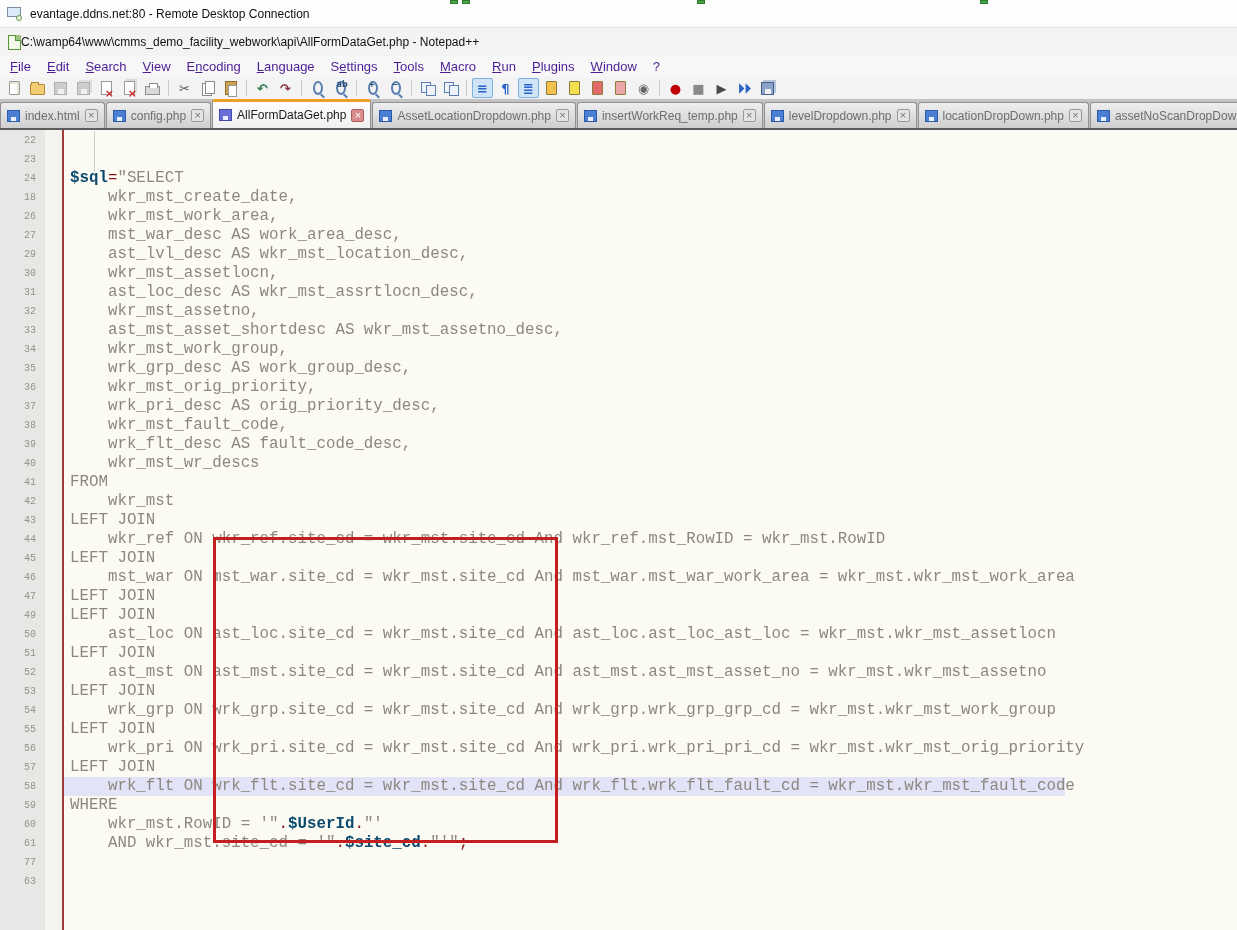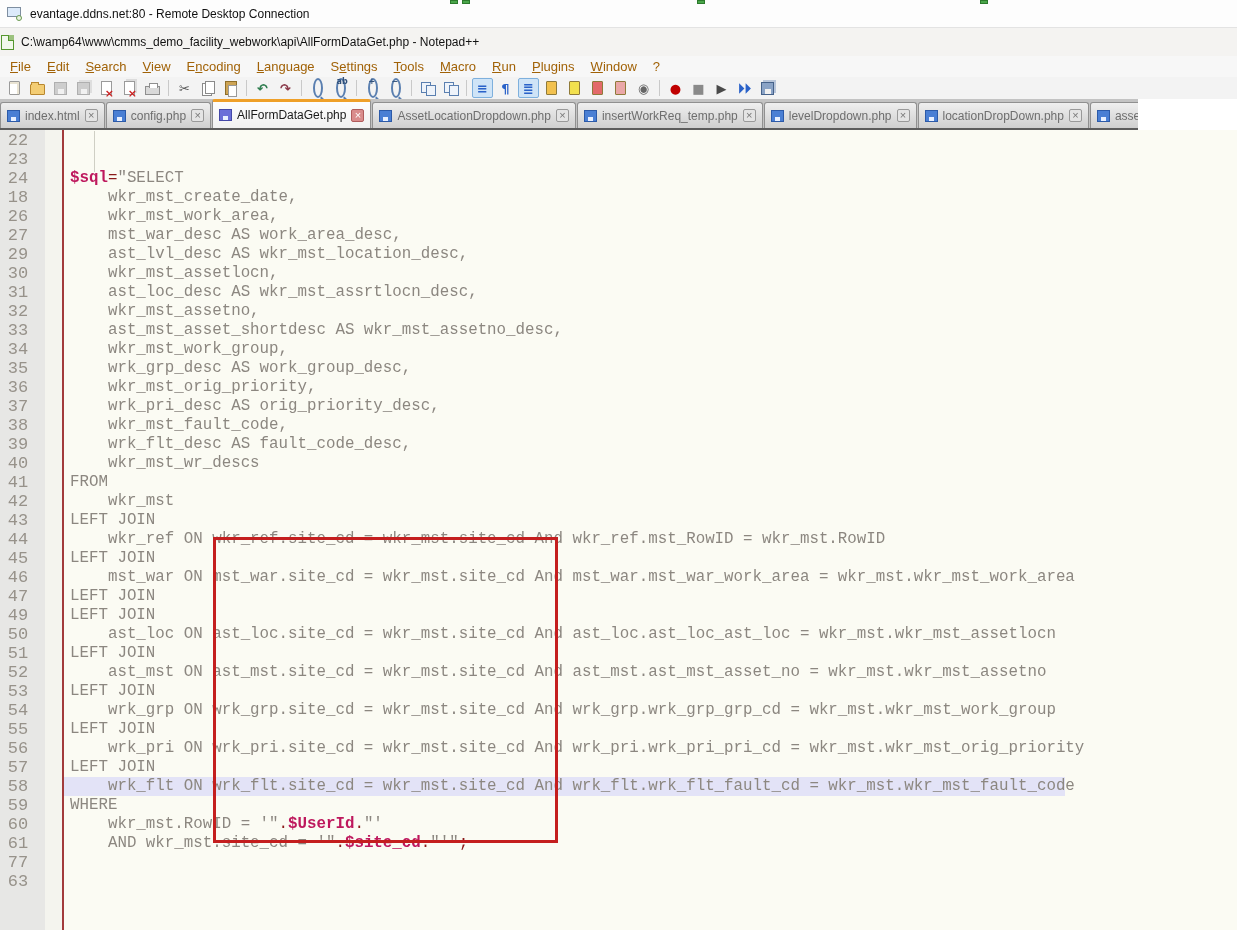--- a/index.html
+++ b/index.html
@@ -13,30 +13,30 @@
   .rdp-bar .title { font-size:12px; color:#111; }
   .rdp-ic { width:16px; height:14px; position:relative; }
   .rdp-ic .scr { position:absolute; left:0; top:0; width:14px; height:10px;
                  background:#dceafa; border:1px solid #7e8ea0; }
   .rdp-ic .dot { position:absolute; left:9px; top:8px; width:6px; height:6px;
                  background:#e8f2e0; border:1px solid #6a9a50; border-radius:50%; }
   .pin-mark { position:absolute; top:0; height:4px; width:8px; background:#4aa64a; border:1px solid #2c7a2c; }
 
   
   .npp-bar { position:absolute; left:0; top:28px; width:1237px; height:28px;
-             background:#f4f3f1; display:flex; align-items:center; padding-left:1px; gap:7px; }
+             background:#f4f3f1; display:flex; align-items:center; padding-left:8px; gap:0; }
   .npp-bar .title { font-size:12px; color:#111; }
   .npp-ic { width:13px; height:15px; background:#f2f9ec; border:1px solid #55972f; position:relative; }
   .npp-ic::after { content:""; position:absolute; right:-1px; top:-1px; width:5px; height:5px;
                    background:#9cc27e; border-left:1px solid #55972f; border-bottom:1px solid #55972f; }
 
   
   .menubar { position:absolute; left:0; top:56px; width:1237px; height:21px;
              background:#f7f7f7; display:flex; align-items:center; padding-left:2px; }
-  .menu-item { font-size:13px; color:#a16207; padding:2px 8px; cursor:default; }
+  .menu-item { font-size:13px; color:#4c1d95; padding:2px 8px; cursor:default; }
   .menu-item u { text-decoration:underline; }
 
   
   .toolbar { position:absolute; left:0; top:77px; width:1237px; height:22px;
              background:#f3f3f3; display:flex; align-items:center; padding-left:3px; }
   .tb { width:21px; height:20px; display:inline-flex; align-items:center; justify-content:center;
         border:1px solid transparent; border-radius:2px; margin:0 1px; position:relative; }
   .tb.pressed { background:#cfe4f7; border-color:#7eb0dd; }
   .tb.disabled { opacity:.45; filter:grayscale(1); }
   .sep { width:1px; height:16px; background:#c9c9c9; margin:0 4px; }
@@ -56,32 +56,32 @@
   .sh-floppy::after { content:""; position:absolute; left:3px; bottom:0; width:6px; height:5px; background:#f0f0f0; }
   .sh-floppy2 { width:13px; height:13px; background:#8aa3c6; border:1px solid #46628a; position:relative; box-shadow:2px -2px 0 #b9c6da; }
   .sh-floppy2::after { content:""; position:absolute; left:3px; bottom:0; width:6px; height:5px; background:#f0f0f0; }
   .sh-printer { width:15px; height:9px; background:#d9d9d9; border:1px solid #8f8f8f; position:relative; margin-top:4px; }
   .sh-printer::before { content:""; position:absolute; left:3px; top:-4px; width:7px; height:4px; background:#fff; border:1px solid #8f8f8f; border-bottom:none; }
   .sh-copy { position:relative; width:14px; height:14px; }
   .sh-copy::before, .sh-copy::after { content:""; position:absolute; width:8px; height:11px; background:#fff; border:1px solid #8a8a8a; }
   .sh-copy::before { left:1px; top:2px; } .sh-copy::after { left:4px; top:0; }
   .sh-paste { width:12px; height:14px; background:#cda455; border:1px solid #8f6f2a; position:relative; }
   .sh-paste::after { content:""; position:absolute; left:2px; top:3px; width:7px; height:10px; background:#fff; border:1px solid #999; }
-  .sh-mag { width:10px; height:20px; border:2px solid #5a7fb0; border-radius:50%; position:relative; }
+  .sh-mag { width:10px; height:14px; border:2px solid #5a7fb0; border-radius:50%; position:relative; }
   .sh-mag::after { content:""; position:absolute; right:-4px; bottom:-4px; width:5px; height:2px;
                    background:#5a7fb0; transform:rotate(45deg); }
   .sh-mag i { font-style:normal; font-size:8px; font-weight:bold; color:#30507a; position:absolute; left:-1px; top:-2px; }
   .sh-sync { position:relative; width:14px; height:13px; }
   .sh-sync::before, .sh-sync::after { content:""; position:absolute; width:8px; height:9px; background:#eef3fa; border:1px solid #5a7fb0; }
   .sh-sync::before { left:0; top:0; } .sh-sync::after { left:5px; top:3px; }
   .sh-docpage { width:11px; height:14px; border:1px solid #8f7a3a; border-radius:1px; }
   .sh-glyph { font-weight:bold; }
 
   
-  .tabbar { position:absolute; left:0; top:99px; width:1138px; height:31px;
+  .tabbar { position:absolute; left:0; top:99px; width:1237px; height:31px;
             background:#c3c3c3; border-bottom:2px solid #5c5c5c; display:flex; align-items:flex-end; overflow:hidden; }
   .tab { height:26px; display:flex; align-items:center; gap:5px; padding:0 6px;
          background:linear-gradient(#efefef,#cfcfcf); border:1px solid #909090; border-bottom:none;
          border-radius:3px 3px 0 0; margin-right:1px; white-space:nowrap; }
   .tab .tab-label { font-size:12px; color:#6e6e6e; }
   .tab .tab-close { font-size:11px; color:#777; border:1px solid #999; background:#e4e4e4;
                     width:13px; height:13px; line-height:11px; text-align:center; border-radius:2px; }
   .tab.active { height:29px; background:linear-gradient(#fdfdfd,#f1f1f1); border-top:3px solid #efa029; }
   .tab.active .tab-label { color:#1a1a1a; }
   .tab.active .tab-close { background:#d98c8c; color:#fff; border-color:#b05c5c; }
@@ -90,28 +90,28 @@
   .tab.active .tab-floppy { background:#6a6fd8; border-color:#4448a8; }
 
   
   .editor { position:absolute; left:0; top:130px; width:1237px; height:800px; background:#fbfbf3; }
   .gutter-bg { position:absolute; left:0; top:0; width:45px; height:100%; background:#e7e7e5; }
   .fold-bg   { position:absolute; left:45px; top:0; width:17px; height:100%; background:#f4f4ee; }
   .vline-bg  { position:absolute; left:62px; top:0; width:2px; height:100%; background:#a23b3b; }
   .indent-guide { position:absolute; left:94px; top:1px; width:1px; height:41px; background:#cfcfc4; }
   .code-area { position:absolute; left:0; top:1px; width:100%; }
   .line { display:flex; height:19px; line-height:19px; }
-  .ln { width:45px; flex:none; text-align:center; padding-right:9px;
-        font-family:"Liberation Mono", monospace; font-size:17px; color:#97928a; }
+  .ln { width:45px; flex:none; text-align:right; padding-right:9px;
+        font-family:"Liberation Mono", monospace; font-size:10px; color:#97928a; }
   .fold { width:17px; flex:none; } .vline { width:2px; flex:none; }
   .code { flex:1; padding-left:6px; white-space:pre;
           font-family:"Liberation Mono", monospace; font-size:15.8px; color:#1a1a1a; }
   .line.hl .code { background:linear-gradient(to right,#e3e3f7 0,#e3e3f7 1001px,rgba(0,0,0,0) 1001px); }
   .tk-s { color:#8c8780; }
-  .tk-v { color:#be185d; font-weight:bold; }
+  .tk-v { color:#0c4a6e; font-weight:bold; }
   .tk-o { color:#8b1a1a; }
 
   
   .annotation { position:absolute; border:3px solid #c41e1e; pointer-events:none; z-index:50; }
 </style>
 </head>
 <body>
 
 <div class="rdp-bar">
   <span class="rdp-ic">

